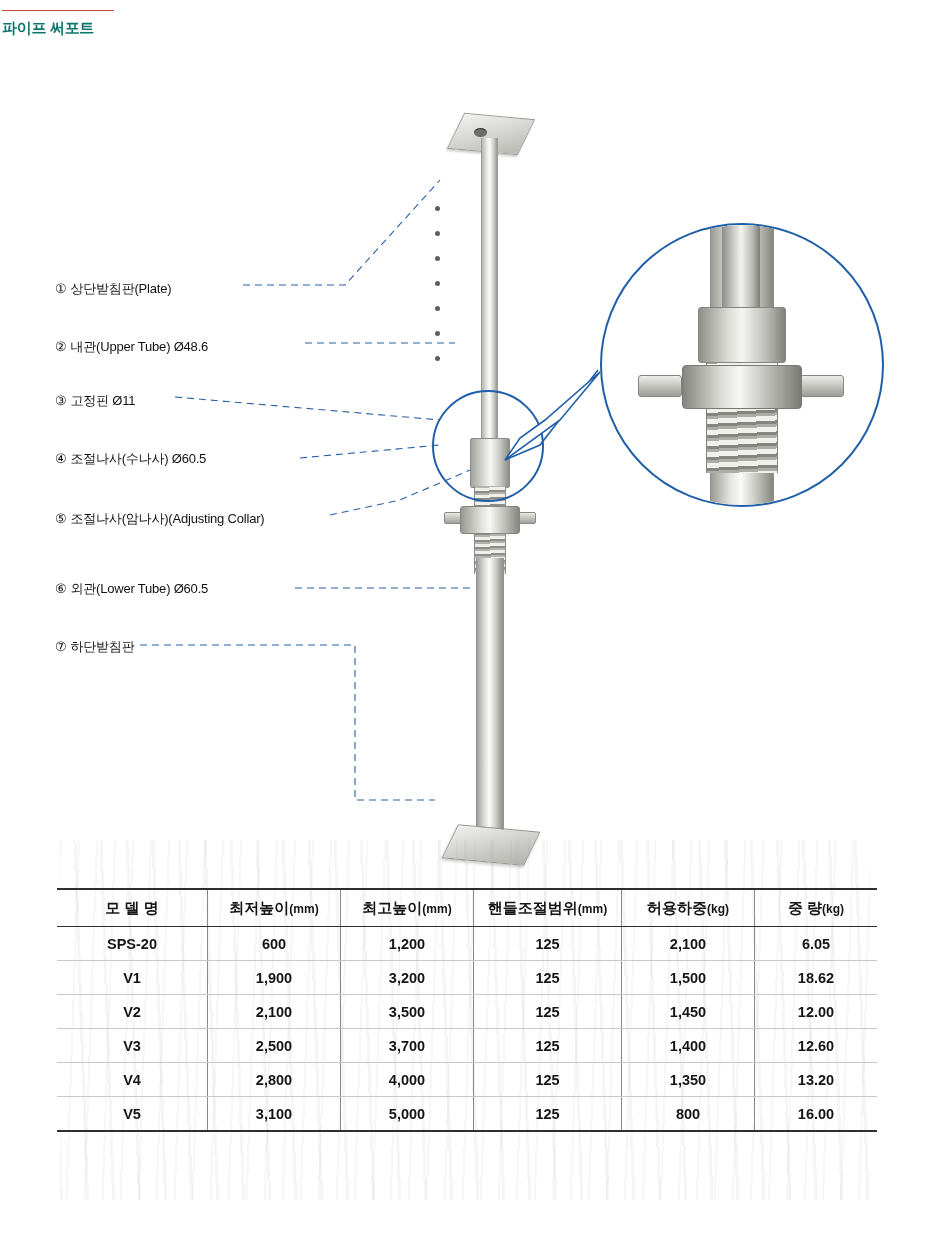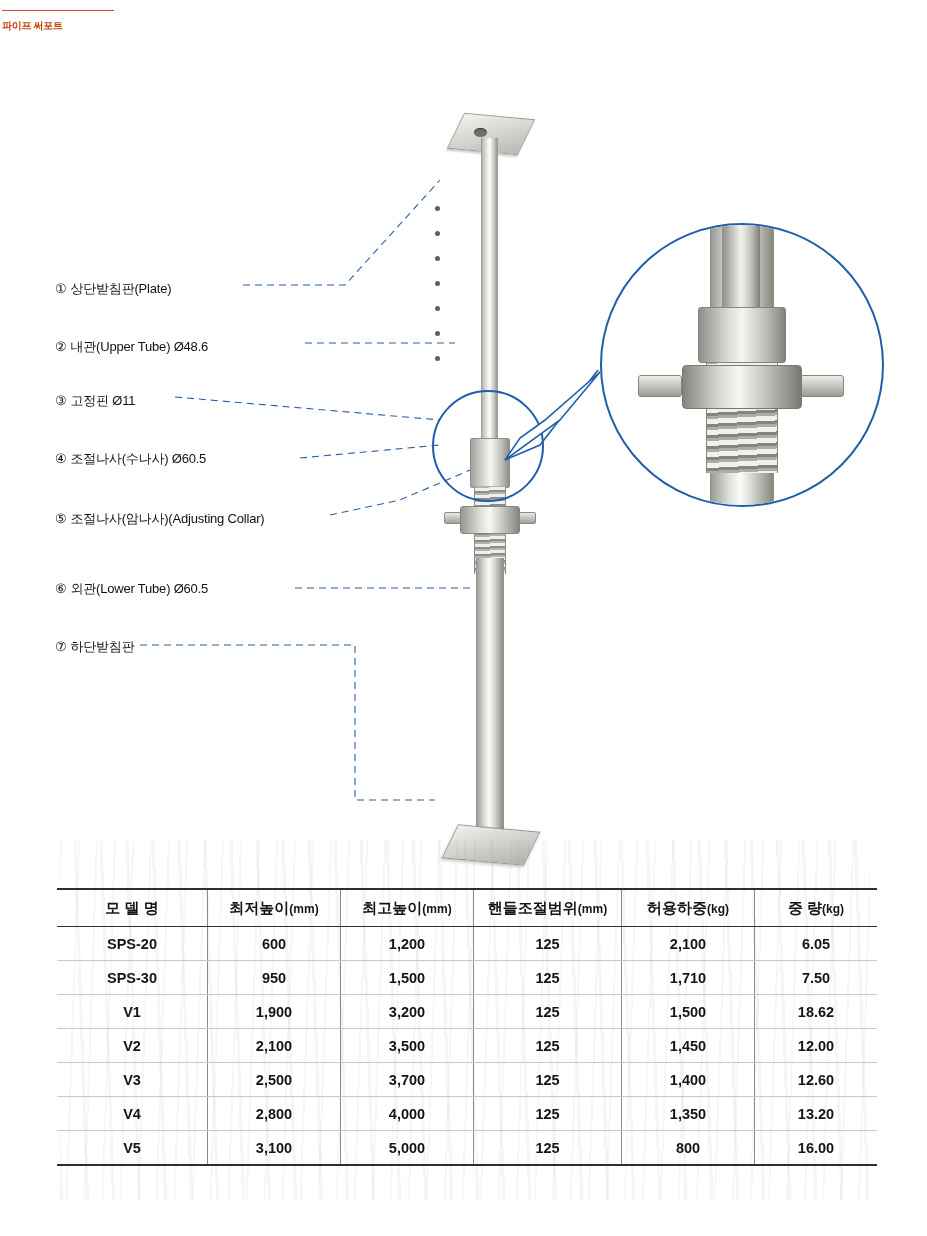--- a/index.html
+++ b/index.html
@@ -23,23 +23,23 @@
     top: 10px;
     width: 120px;
   }
   .header-rule {
     width: 112px;
     height: 0;
     border-top: 1px solid #c94a3a;
     margin-left: 2px;
   }
   .header-title {
-    font-size: 10px;
+    font-size: 15px;
     font-weight: bold;
-    color: #c2410c;
+    color: #0f766e;
     letter-spacing: -0.3px;
     padding: 8px 0 0 2px;
     white-space: nowrap;
   }
 
   
   .illustration {
     position: absolute;
     left: 0;
     top: 60px;
@@ -436,28 +436,20 @@
     <tbody>
       <tr>
         <td>SPS-20</td>
         <td>600</td>
         <td>1,200</td>
         <td>125</td>
         <td>2,100</td>
         <td>6.05</td>
       </tr>
       <tr>
-        <td>SPS-30</td>
-        <td>950</td>
-        <td>1,500</td>
-        <td>125</td>
-        <td>1,710</td>
-        <td>7.50</td>
-      </tr>
-      <tr>
         <td>V1</td>
         <td>1,900</td>
         <td>3,200</td>
         <td>125</td>
         <td>1,500</td>
         <td>18.62</td>
       </tr>
       <tr>
         <td>V2</td>
         <td>2,100</td>

